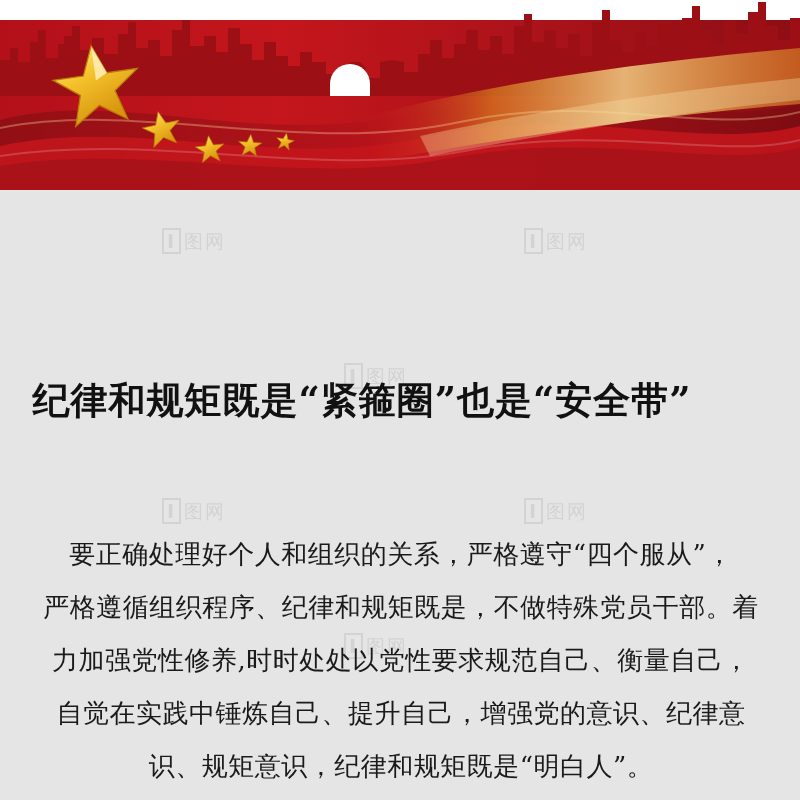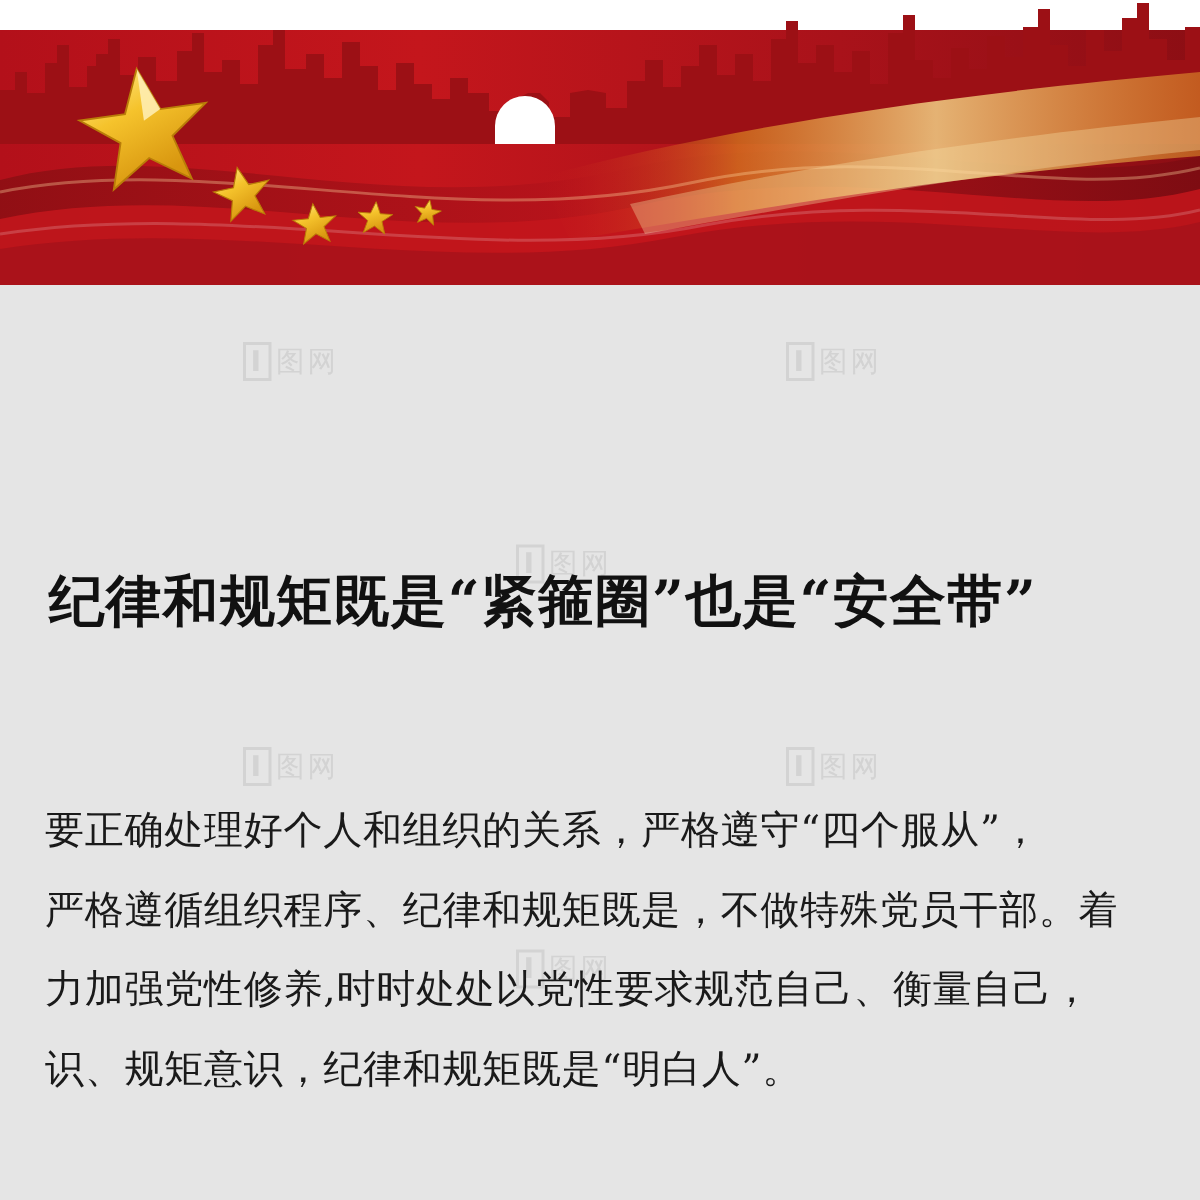--- a/index.html
+++ b/index.html
@@ -79,20 +79,21 @@
     top: 528px;
     width: 742px;
   }
   .body-line {
     font-family: "DejaVu Serif", "Liberation Serif", serif;
     font-size: 26px;
     color: #1a1a1a;
     line-height: 53px;
     letter-spacing: 0.5px;
     white-space: nowrap;
+    text-align: center;
   }
 </style>
 </head>
 <body>
 
 <div class="poster">
 
   <div class="banner">
     <svg class="banner-svg" width="800" height="190" viewBox="0 0 800 190">
       <defs>
@@ -196,16 +197,17 @@
   </div>
 
   <div class="title-wrap">
     <div class="title">纪律和规矩既是“紧箍圈”也是“安全带”</div>
   </div>
 
   <div class="body-wrap">
     <div class="body-line">要正确处理好个人和组织的关系，严格遵守“四个服从”，</div>
     <div class="body-line">严格遵循组织程序、纪律和规矩既是，不做特殊党员干部。着</div>
     <div class="body-line">力加强党性修养,时时处处以党性要求规范自己、衡量自己，</div>
+    <div class="body-line">自觉在实践中锤炼自己、提升自己，增强党的意识、纪律意</div>
     <div class="body-line">识、规矩意识，纪律和规矩既是“明白人”。</div>
   </div>
 
 </div>
 
 </body></html>

